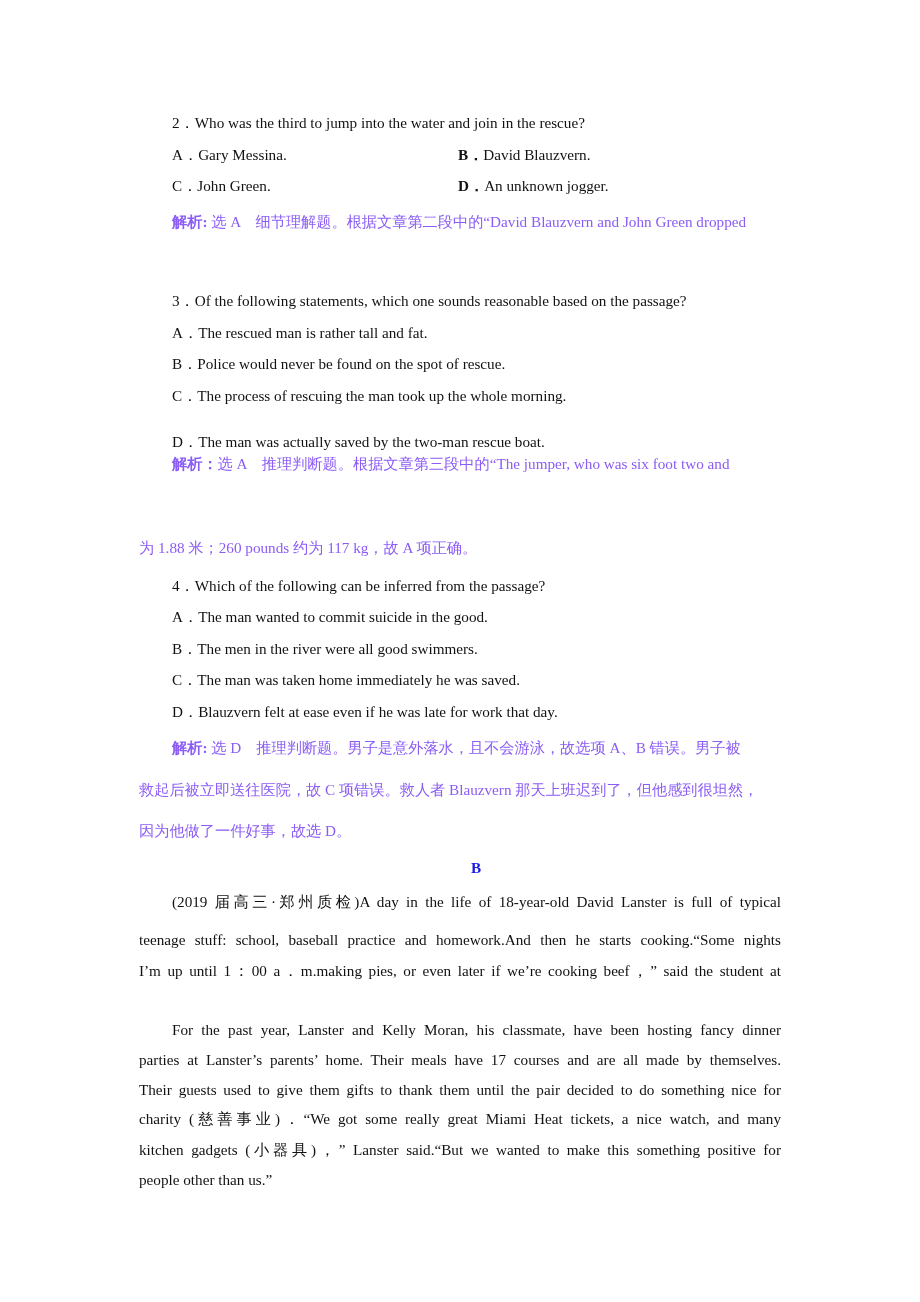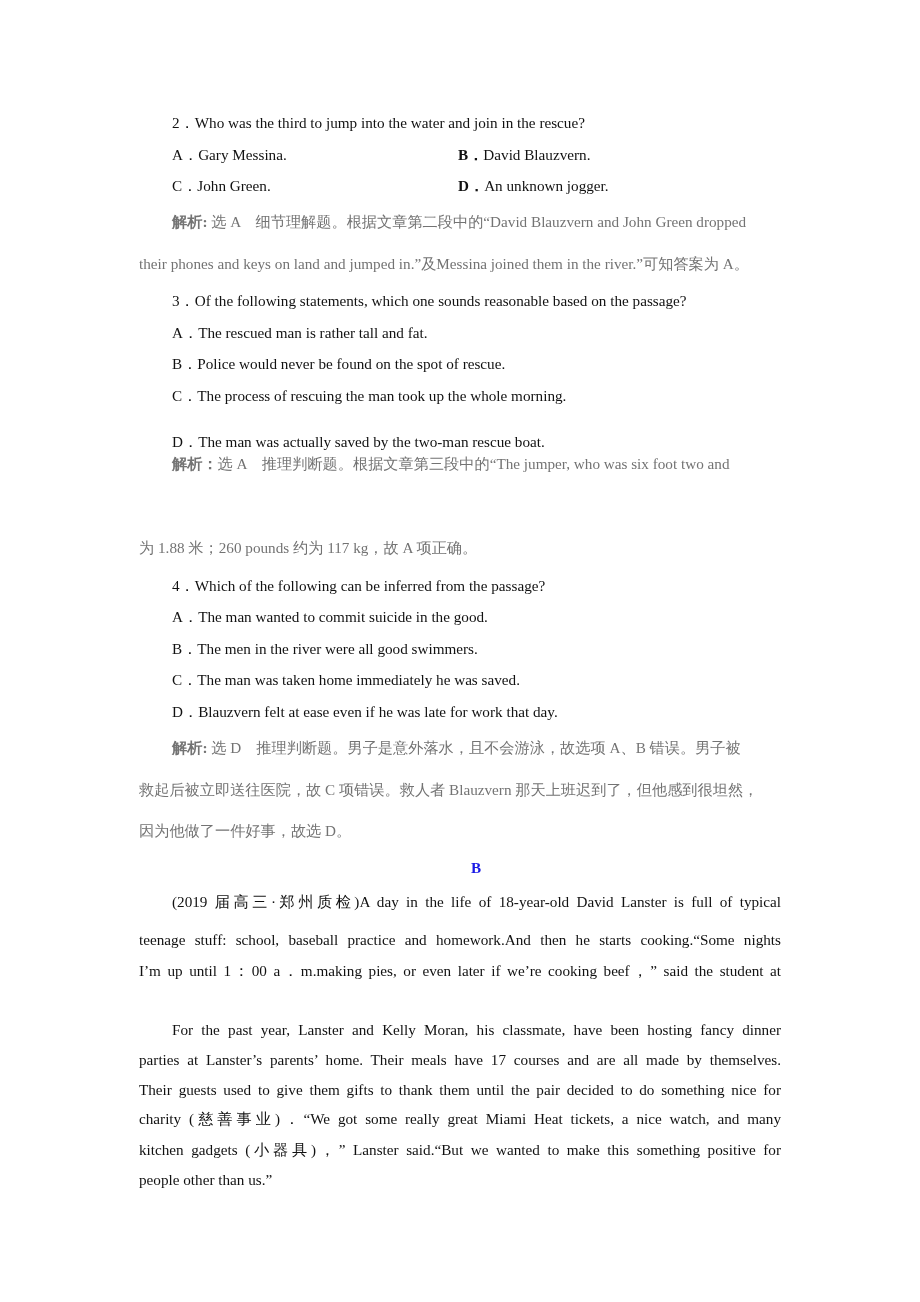--- a/index.html
+++ b/index.html
@@ -5,21 +5,21 @@
   html, body { margin: 0; padding: 0; background: #ffffff; }
   body { width: 920px; height: 1302px; position: relative; overflow: hidden;
          font-family: "Liberation Serif", "DejaVu Serif", serif; color: #111; }
   .page { position: absolute; left: 0; top: 0; width: 920px; height: 1302px; }
   .line { position: absolute; white-space: nowrap; font-size: 15.2px; line-height: 20px; }
   .ind { left: 172px; }
   .full { left: 139px; width: 642px; }
   .just { text-align: justify; text-align-last: justify; }
   .optB { left: 458px; }
   .bold { font-weight: bold; }
-  .cn { color: #737373; }
+  .cn { color: #8b5cf6; }
   .sec { left: 0; width: 952px; text-align: center; color: #1a1ae6; font-weight: bold; }
 </style>
 </head>
 <body>
 
 <div class="page">
 
   <div class="line ind" style="top:113px">
     <span>2．</span><span>Who was the third to jump into the water and join in the rescue?</span>
   </div>
@@ -31,21 +31,20 @@
   </div>
   <div class="line ind" style="top:176px">
     <span>C．</span><span>John Green.</span>
   </div>
   <div class="line optB" style="top:176px">
     <span class="bold">D．</span><span>An unknown jogger.</span>
   </div>
   <div class="line ind cn" style="top:212px">
     <span class="bold">解析:</span><span> 选 A　细节理解题。根据文章第二段中的“David Blauzvern and John Green dropped</span>
   </div>
-  <div class="line full cn" style="top:254px">their phones and keys on land and jumped in.”及Messina joined them in the river.”可知答案为 A。</div>
 
   <div class="line ind" style="top:291px">
     <span>3．</span><span>Of the following statements, which one sounds reasonable based on the passage?</span>
   </div>
   <div class="line ind" style="top:323px">
     <span>A．</span><span>The rescued man is rather tall and fat.</span>
   </div>
   <div class="line ind" style="top:386px">
     <span>C．</span><span>The process of rescuing the man took up the whole morning.</span>
   </div>

